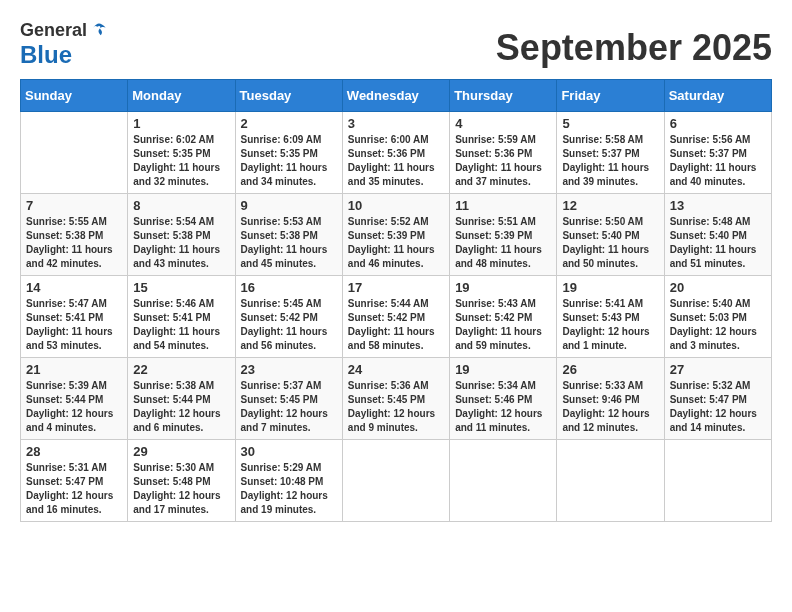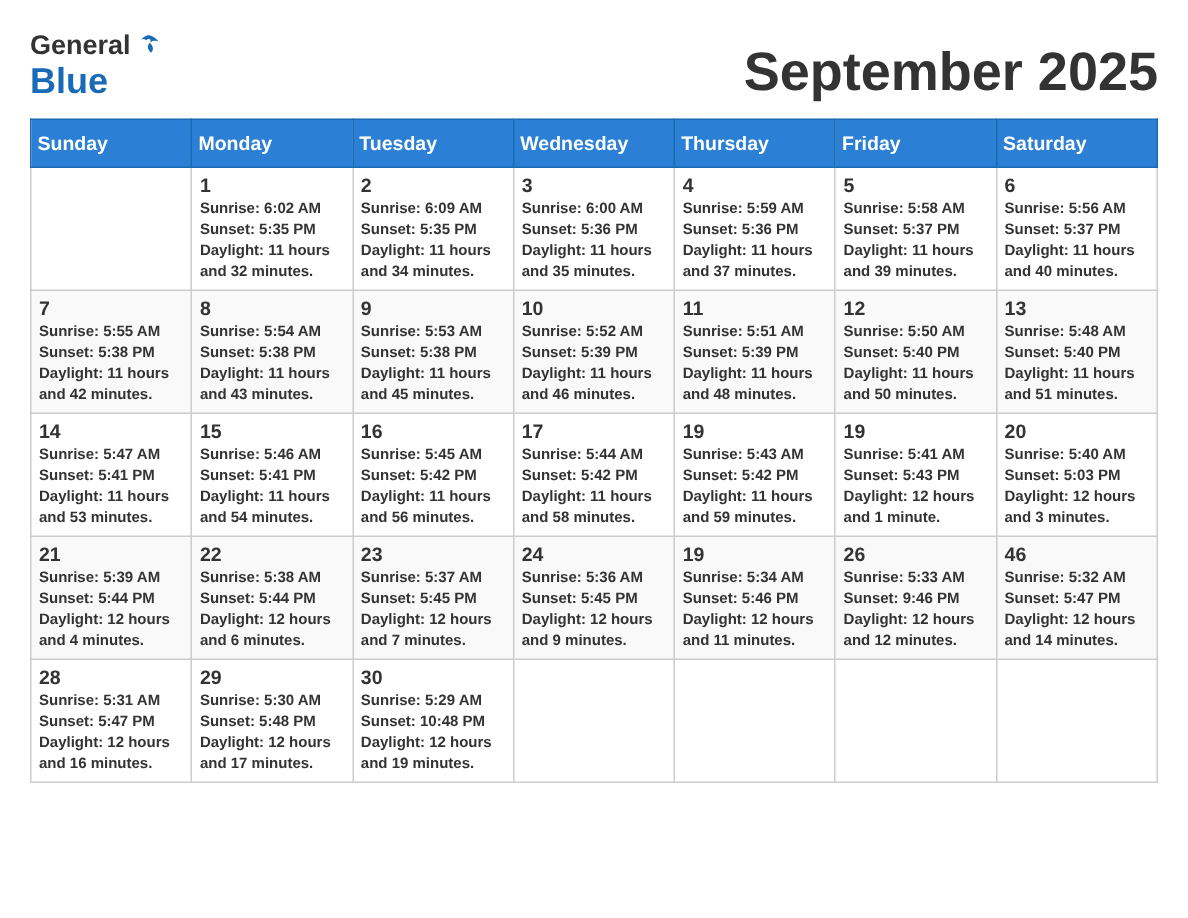--- a/index.html
+++ b/index.html
@@ -313,21 +313,21 @@
 and 11 minutes.</div>
         </td>
         <td>
           <span class="day-number">26</span>
           <div class="day-info">Sunrise: 5:33 AM
 Sunset: 9:46 PM
 Daylight: 12 hours
 and 12 minutes.</div>
         </td>
         <td>
-          <span class="day-number">46</span>
+          <span class="day-number">27</span>
           <div class="day-info">Sunrise: 5:32 AM
 Sunset: 5:47 PM
 Daylight: 12 hours
 and 14 minutes.</div>
         </td>
       </tr>
       <tr class="last-row">
         <td>
           <span class="day-number">28</span>
           <div class="day-info">Sunrise: 5:31 AM

